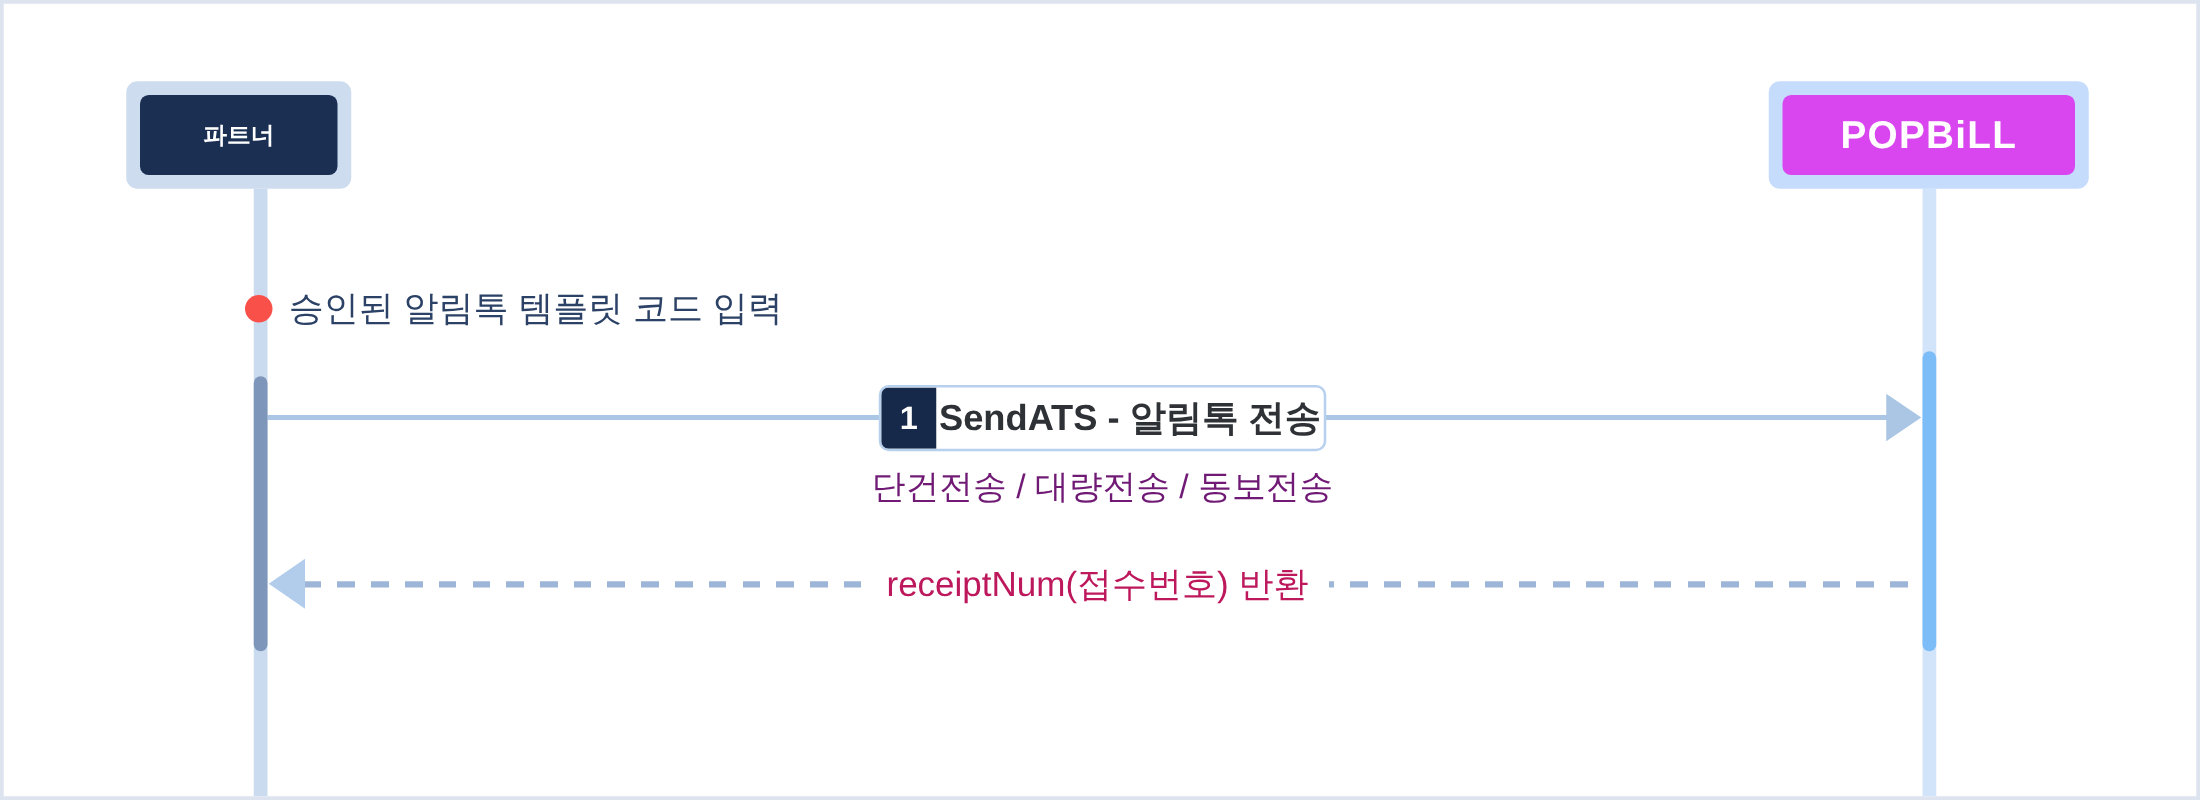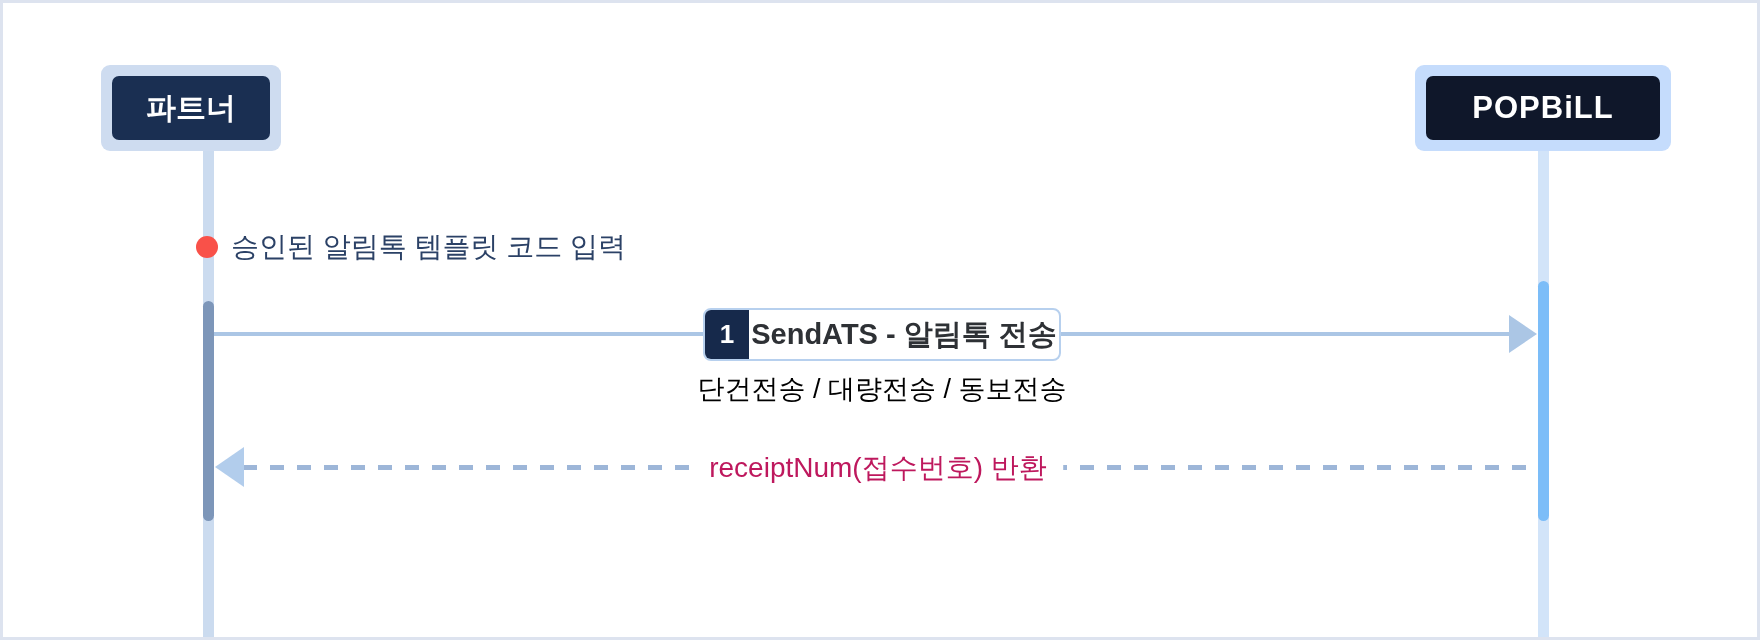--- a/index.html
+++ b/index.html
@@ -19,22 +19,22 @@
     border-radius:9px;
     padding:11px;
     display:flex;
   }
   .actor.partner{left:98px;width:180px;background:#cedcf0;}
   .actor.popbill{left:1412px;width:256px;background:#c5dcfc;}
   .actor-inner{
     flex:1;display:flex;align-items:center;justify-content:center;
     border-radius:7px;color:#ffffff;font-weight:bold;
   }
-  .actor.partner .actor-inner{background:#1a2f52;font-size:30px;}
-  .actor.popbill .actor-inner{background:#0f172a;font-size:31px;letter-spacing:1px;}
+  .actor.partner .actor-inner{background:#1a2f52;font-size:19px;}
+  .actor.popbill .actor-inner{background:#d946ef;font-size:31px;letter-spacing:1px;}
   
   .lifeline{position:absolute;top:148px;bottom:0;width:11px;}
   .lifeline.left{left:200px;background:#cbdbef;}
   .lifeline.right{left:1535px;background:#d2e4f9;}
   
   .activation{position:absolute;width:11px;border-radius:6px;z-index:2;}
   .activation.left{left:200px;top:298px;height:220px;background:#7d96b9;}
   .activation.right{left:1535px;top:278px;height:240px;background:#7cbdf8;}
   
   .dot{
@@ -74,21 +74,21 @@
     width:44px;flex:0 0 44px;background:#16294b;color:#ffffff;
     display:flex;align-items:center;justify-content:center;
     font-size:26px;font-weight:bold;
   }
   .msg-label{
     flex:1;display:flex;align-items:center;justify-content:center;
     font-size:29px;font-weight:bold;color:#2e3135;white-space:nowrap;
   }
   .msg-sub{
     position:absolute;left:879px;top:368px;transform:translateX(-50%);
-    font-size:27px;color:#000000;white-space:nowrap;z-index:4;
+    font-size:27px;color:#701a75;white-space:nowrap;z-index:4;
   }
   
   .return-label{
     position:absolute;left:875px;top:465px;transform:translate(-50%,-50%);
     background:#ffffff;padding:4px 16px;
     font-size:28px;color:#be185d;white-space:nowrap;z-index:4;
   }
 </style>
 </head>
 <body>

